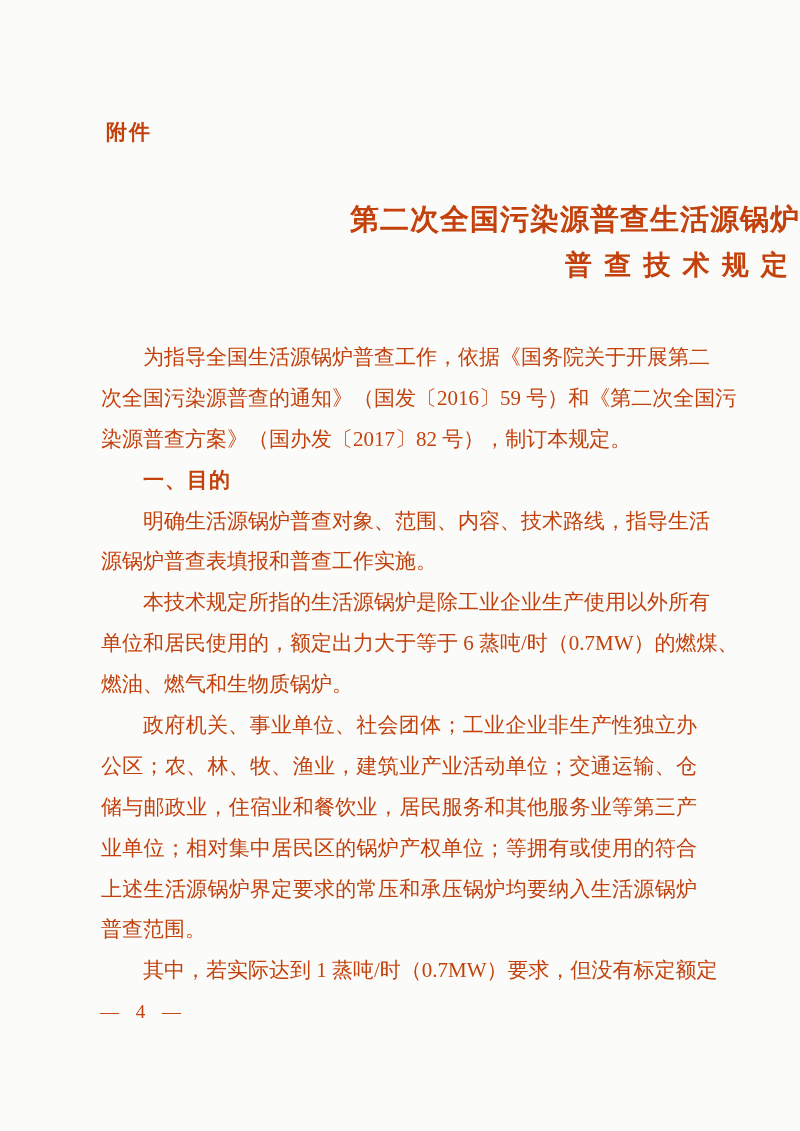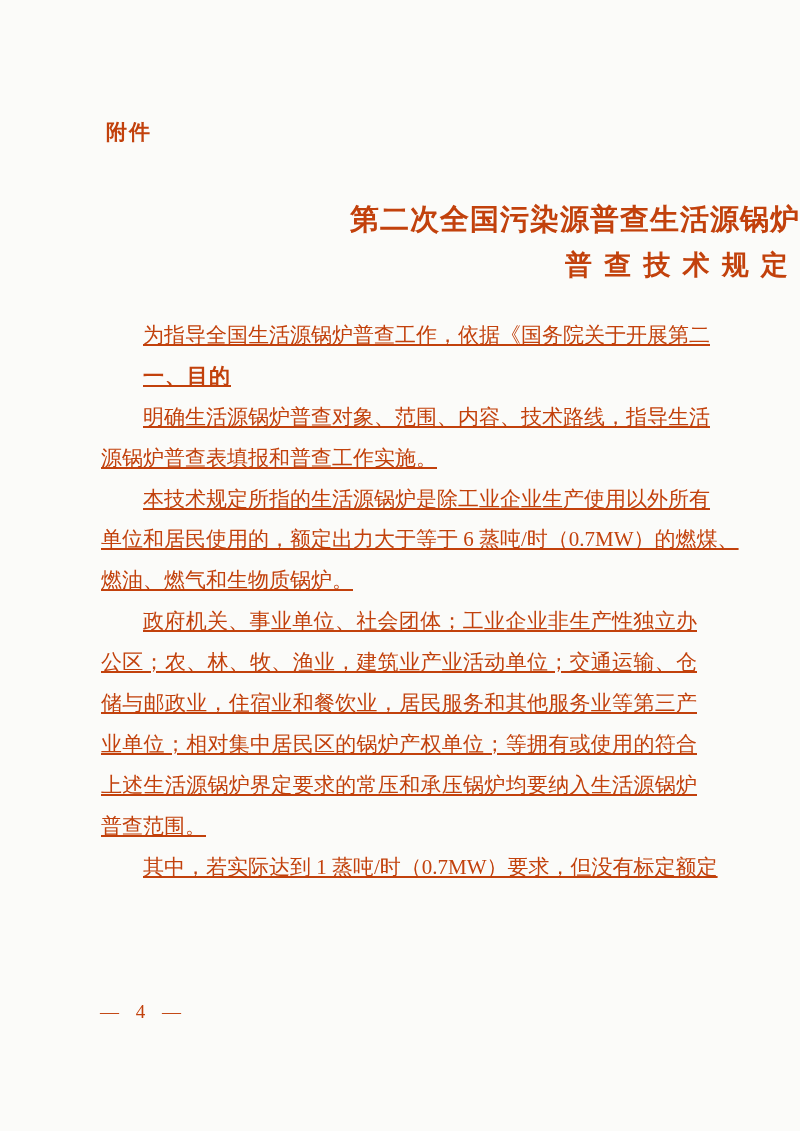--- a/index.html
+++ b/index.html
@@ -43,22 +43,21 @@
     font-size: 27px;
     font-weight: 700;
     letter-spacing: 0.45em;
     text-indent: 0.45em;
     line-height: 46px;
   }
   .doc-body {
     position: absolute;
     left: 101px;
     width: 596px;
-    top: 315px;
-    text-decoration: underline;
+    top: 337px;
   }
   .line {
     font-size: 21px;
     line-height: 40.9px;
     height: 40.9px;
     white-space: nowrap;
     text-align: justify;
     text-align-last: justify;
     overflow: visible;
   }
@@ -90,20 +89,22 @@
 
   <div class="attachment-label">附件</div>
 
   <div class="doc-title">
     <div class="doc-title-line1">第二次全国污染源普查生活源锅炉</div>
     <div class="doc-title-line2">普查技术规定</div>
   </div>
 
   <div class="doc-body">
       <div class="line first">为指导全国生活源锅炉普查工作，依据《国务院关于开展第二</div>
+      <div class="line">次全国污染源普查的通知》（国发〔2016〕59 号）和《第二次全国污</div>
+      <div class="line last">染源普查方案》（国办发〔2017〕82 号），制订本规定。</div>
       <div class="line heading">一、目的</div>
       <div class="line first">明确生活源锅炉普查对象、范围、内容、技术路线，指导生活</div>
       <div class="line last">源锅炉普查表填报和普查工作实施。</div>
       <div class="line first">本技术规定所指的生活源锅炉是除工业企业生产使用以外所有</div>
       <div class="line">单位和居民使用的，额定出力大于等于 6 蒸吨/时（0.7MW）的燃煤、</div>
       <div class="line last">燃油、燃气和生物质锅炉。</div>
       <div class="line first">政府机关、事业单位、社会团体；工业企业非生产性独立办</div>
       <div class="line">公区；农、林、牧、渔业，建筑业产业活动单位；交通运输、仓</div>
       <div class="line">储与邮政业，住宿业和餐饮业，居民服务和其他服务业等第三产</div>
       <div class="line">业单位；相对集中居民区的锅炉产权单位；等拥有或使用的符合</div>

